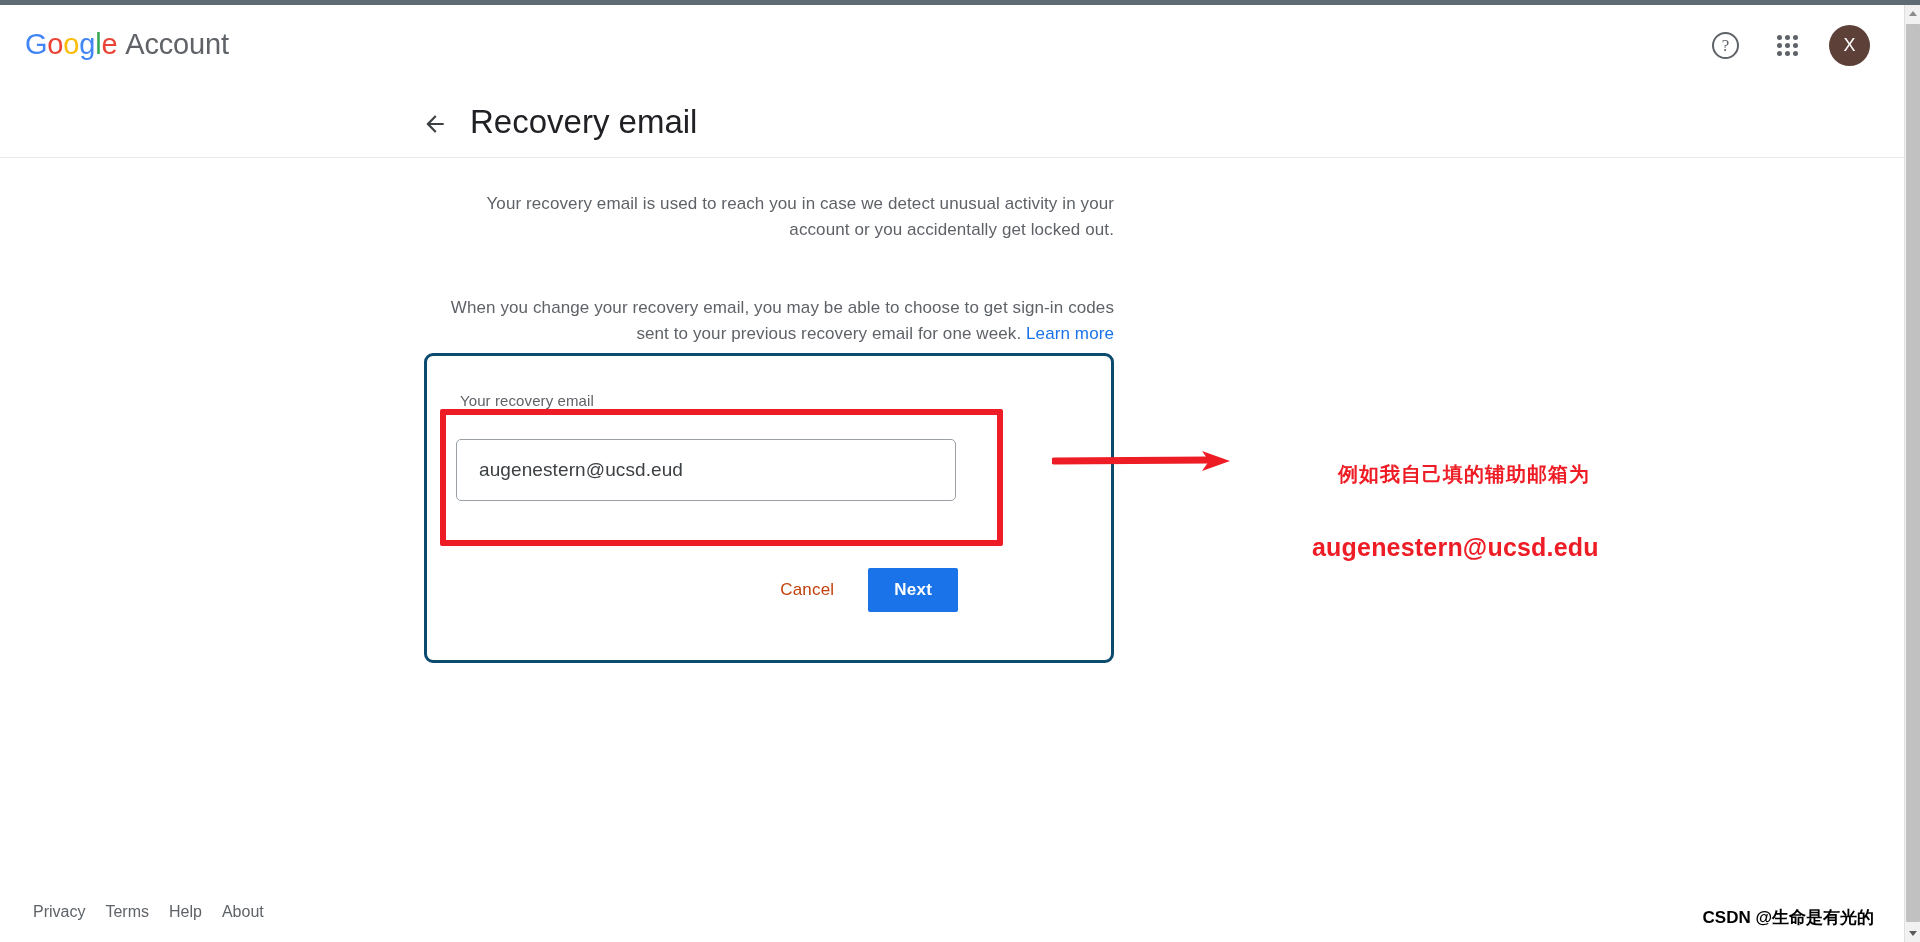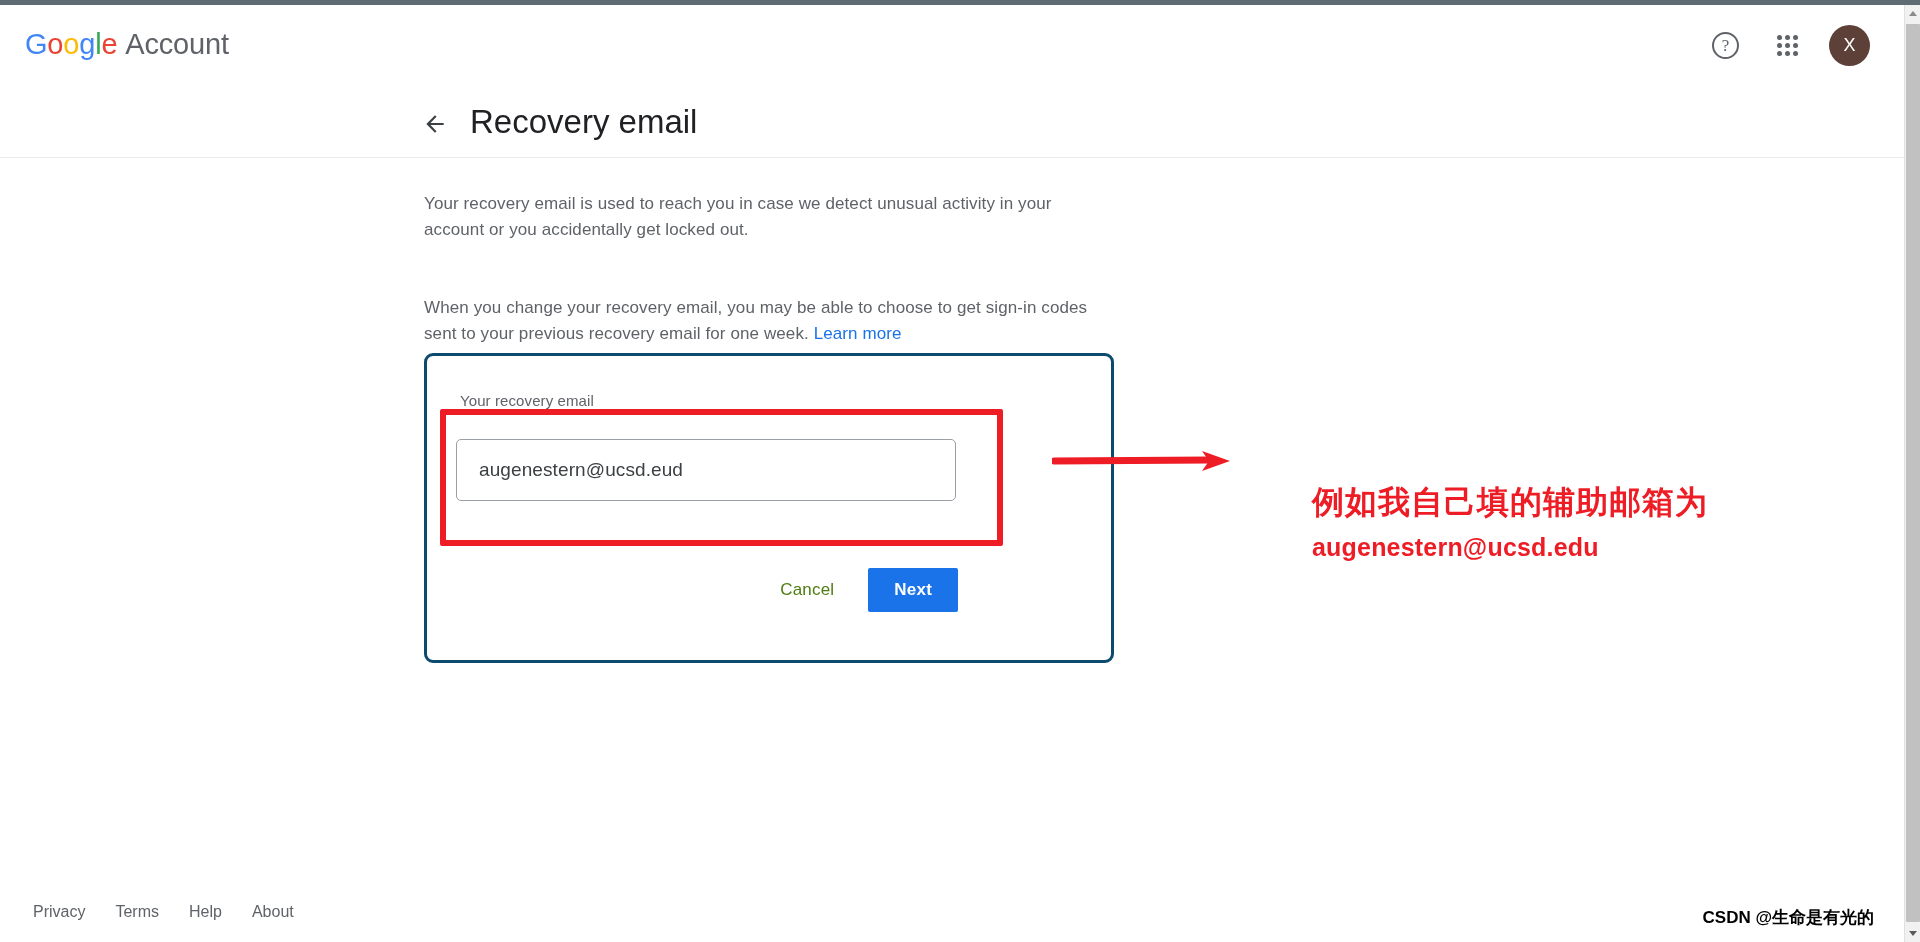--- a/index.html
+++ b/index.html
@@ -163,20 +163,21 @@
     top: 152px; left: 0;
     width: 1904px; height: 1px;
     background: #e8eaed;
   }
 
   
   .body-copy {
     position: absolute;
     left: 424px; top: 186px;
     width: 690px;
+    text-align: right;
   }
   .body-copy p {
     margin: 0;
     font-size: 17px;
     line-height: 26px;
     color: #5f6368;
     letter-spacing: 0.1px;
   }
   .body-copy p + p { margin-top: 52px; }
   .learn-more {
@@ -233,21 +234,21 @@
     width: 690px;
     display: flex;
     justify-content: flex-end;
     align-items: center;
     gap: 18px;
     padding-right: 159px;
   }
   .btn-text {
     background: transparent;
     border: none;
-    color: #4d7c0f;
+    color: #c2410c;
     font-size: 17px;
     font-weight: 500;
     font-family: "Liberation Sans", "DejaVu Sans", sans-serif;
     padding: 10px 16px;
     border-radius: 4px;
     cursor: pointer;
     letter-spacing: 0.2px;
   }
   .btn-primary {
     background: #1a73e8;
@@ -271,36 +272,37 @@
     pointer-events: none;
   }
   .ann-text {
     position: absolute;
     left: 1312px;
     color: #ee1c25;
     font-weight: bold;
     white-space: nowrap;
   }
   .ann-text.line1 {
-    top: 476px;
-    font-size: 32px;
+    top: 456px;
+    font-size: 20px;
     letter-spacing: 1px;
+    margin-left: 26px;
   }
   .ann-text.line2 {
     top: 528px;
     font-size: 25px;
     letter-spacing: 0.2px;
   }
 
   
   .footer {
     position: absolute;
     left: 33px; bottom: 21px;
     display: flex;
-    gap: 30px;
+    gap: 20px;
   }
   .footer a {
     font-size: 16px;
     color: #5f6368;
     text-decoration: none;
     cursor: pointer;
   }
 
   
   .watermark {

